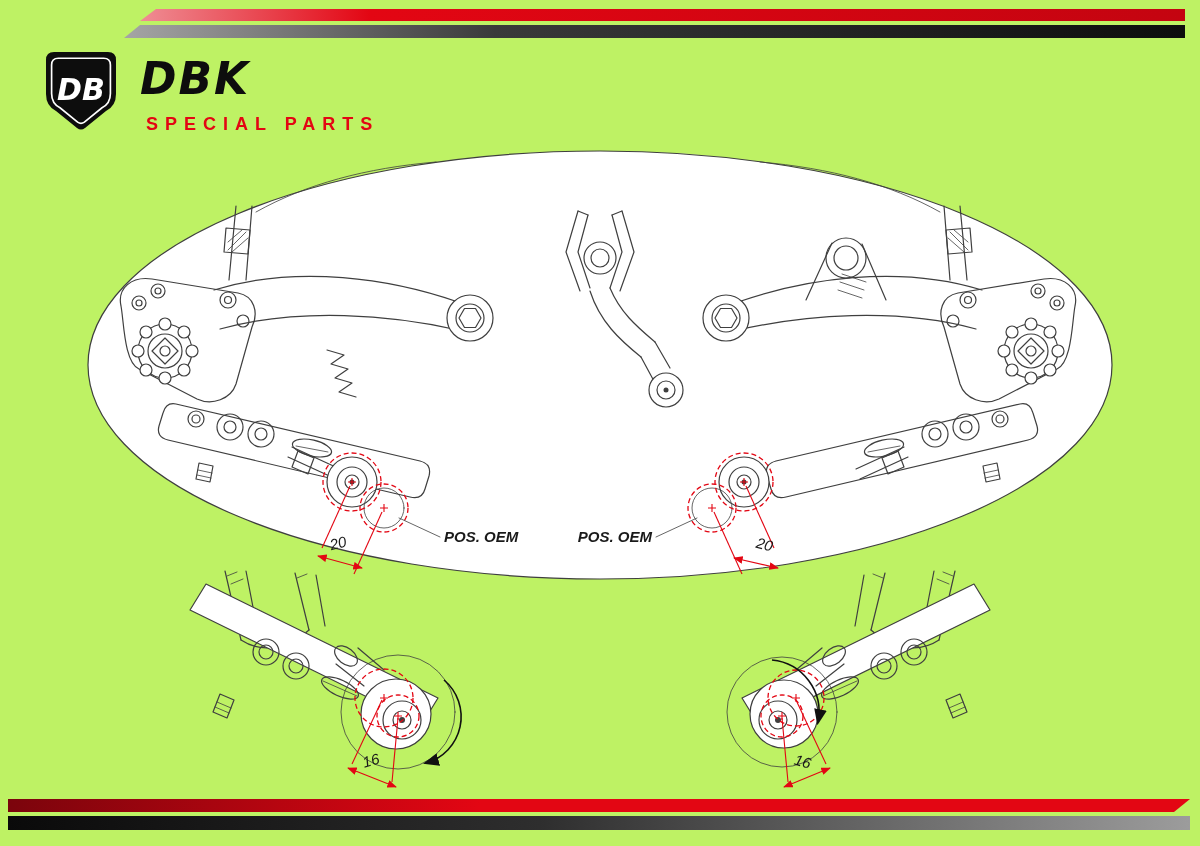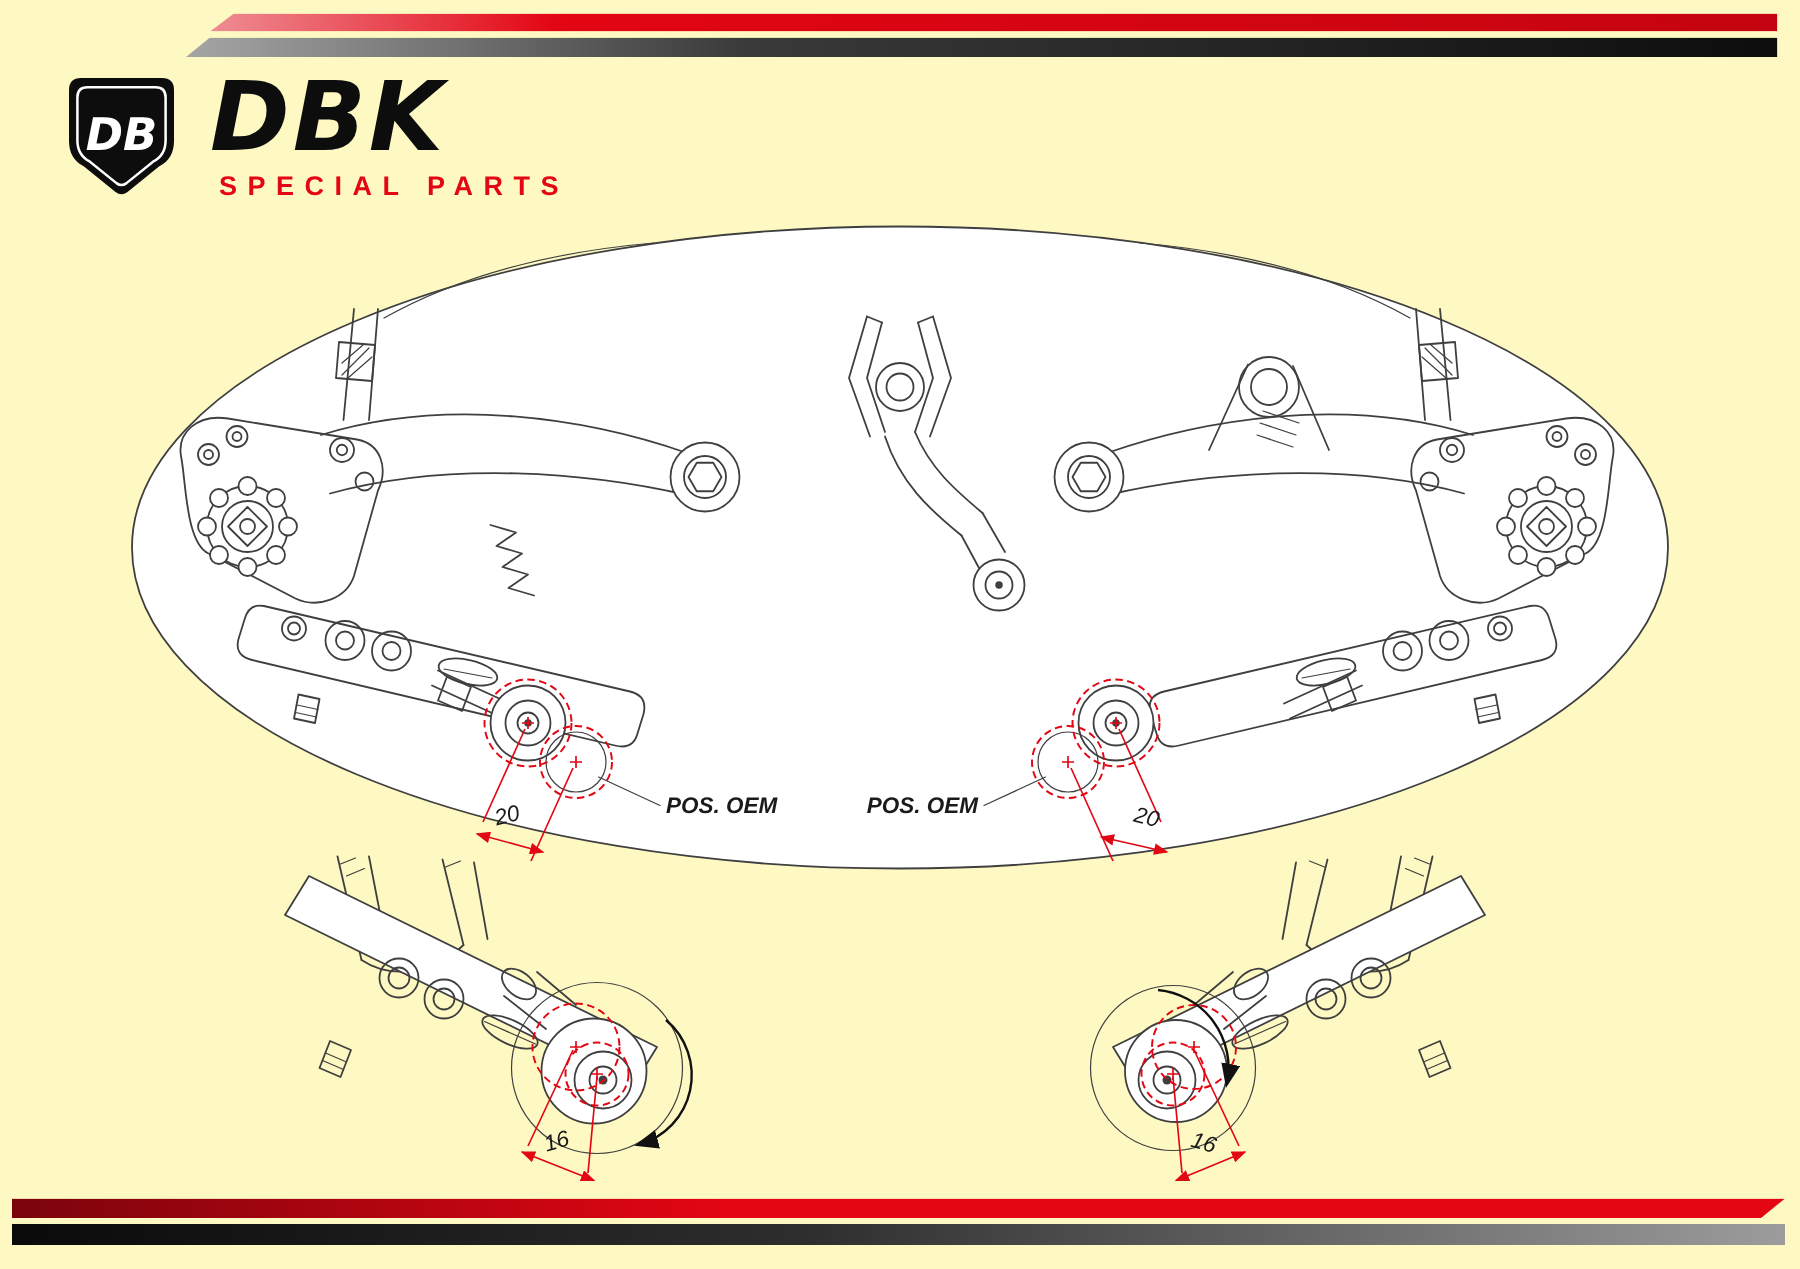--- a/index.html
+++ b/index.html
@@ -1,34 +1,34 @@
 <!DOCTYPE html>
 <html><head>
 <meta charset="utf-8">
 <style>
   html,body{margin:0;padding:0;background:#ffffff;}
-  .page{position:relative;width:1200px;height:846px;background:#fef9c3;overflow:hidden;
+  .page{position:relative;width:1200px;height:846px;background:#bef264;overflow:hidden;
         font-family:"Liberation Sans",sans-serif;}
   
   .bar{position:absolute;}
   .top-red{left:140px;top:9px;width:1045px;height:12px;
     background:linear-gradient(90deg,#ef8d94 0%,#e30613 22%,#c40410 100%);
     clip-path:polygon(16px 0,100% 0,100% 100%,0 100%);}
   .top-black{left:124px;top:25px;width:1061px;height:13px;
     background:linear-gradient(90deg,#a5a5a5 0%,#3a3a3a 35%,#0d0d0d 100%);
     clip-path:polygon(16px 0,100% 0,100% 100%,0 100%);}
   .bot-red{left:8px;top:799px;width:1182px;height:13px;
     background:linear-gradient(90deg,#7b040c 0%,#e30613 40%,#e30613 100%);
     clip-path:polygon(0 0,100% 0,calc(100% - 16px) 100%,0 100%);}
   .bot-black{left:8px;top:816px;width:1182px;height:14px;
     background:linear-gradient(90deg,#0a0a0a 0%,#2e2e2e 45%,#9c9c9c 100%);}
   
   .logo{position:absolute;left:36px;top:48px;display:flex;align-items:flex-start;gap:14px;}
   .logo-text{display:flex;flex-direction:column;}
-  .logo-name{font-family:"DejaVu Sans",sans-serif;font-size:64px;line-height:62px;
+  .logo-name{font-family:"DejaVu Sans",sans-serif;font-size:44px;line-height:62px;
     font-weight:bold;font-style:italic;letter-spacing:2px;color:#0d0d0d;}
   .logo-tagline{margin-top:4px;margin-left:6px;font-size:18px;font-weight:bold;
     letter-spacing:7px;color:#e30613;}
   
   .drawing{position:absolute;left:0;top:0;width:1200px;height:846px;}
   .ln{fill:none;stroke:#3f3f3f;stroke-width:1.2;stroke-linejoin:round;stroke-linecap:round;}
   .lnf{fill:#ffffff;stroke:#3f3f3f;stroke-width:1.2;stroke-linejoin:round;}
   .thin{stroke-width:0.8;}
   .dot{fill:#3f3f3f;stroke:none;}
   .red{stroke:#e30613;fill:none;stroke-width:1.1;}

